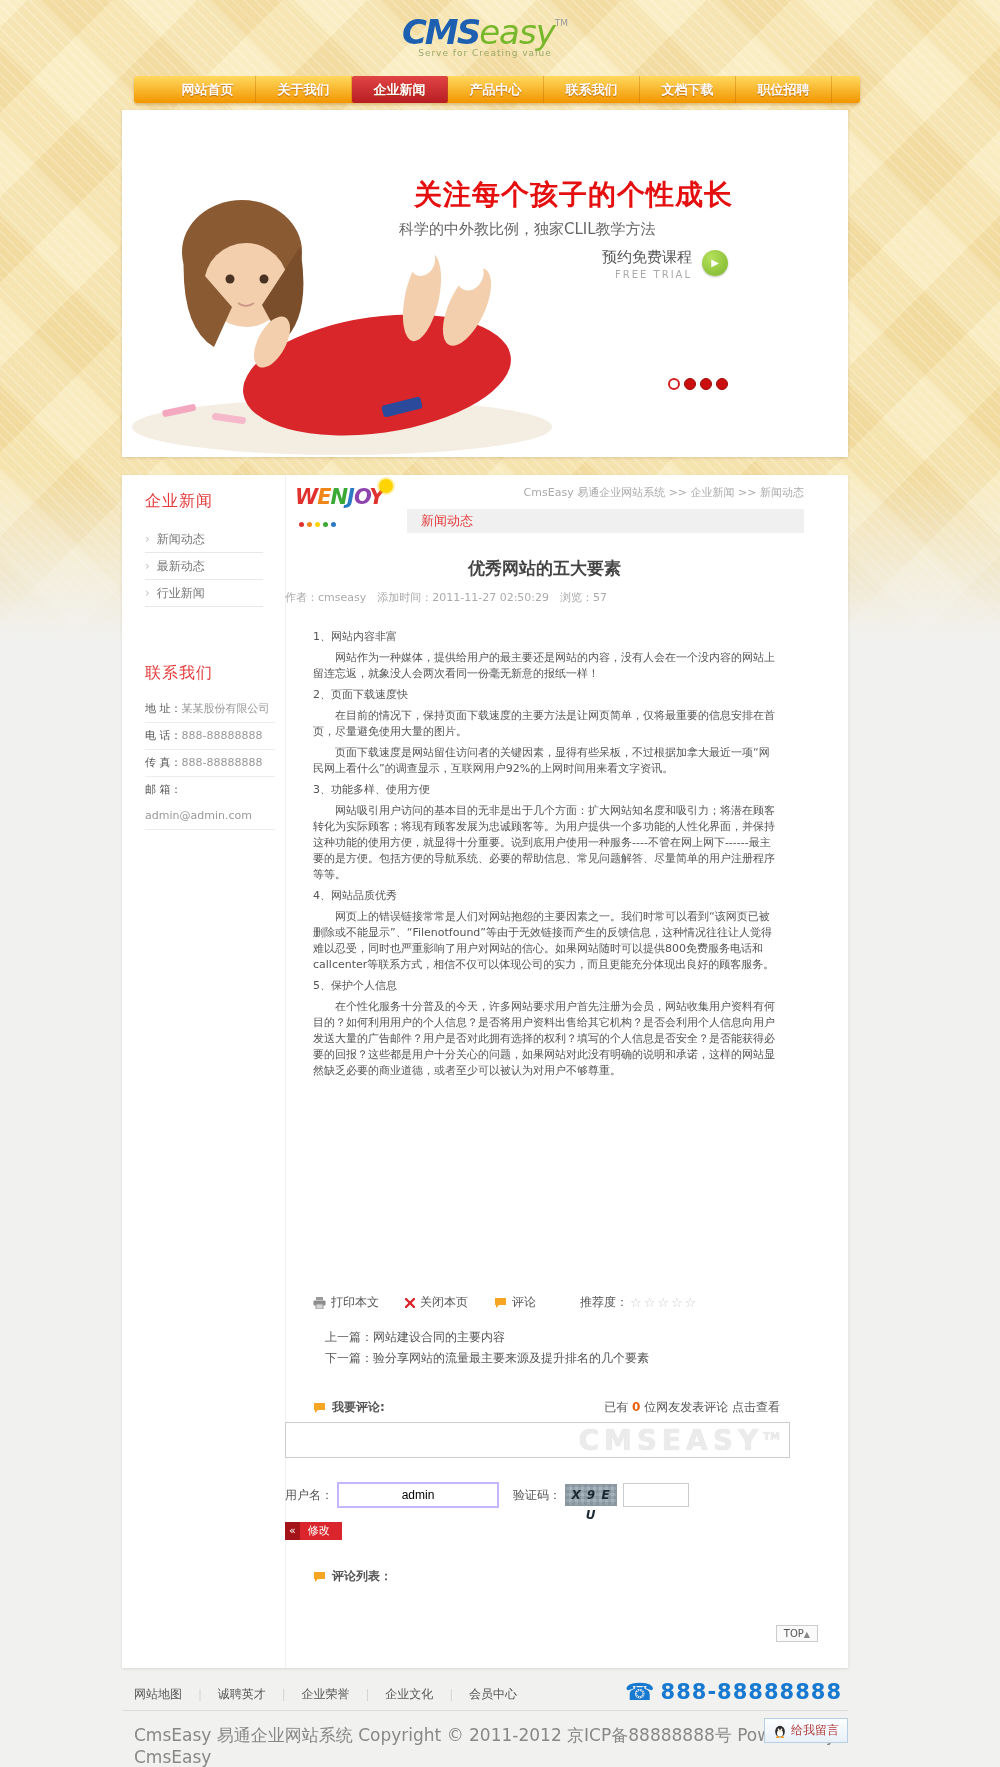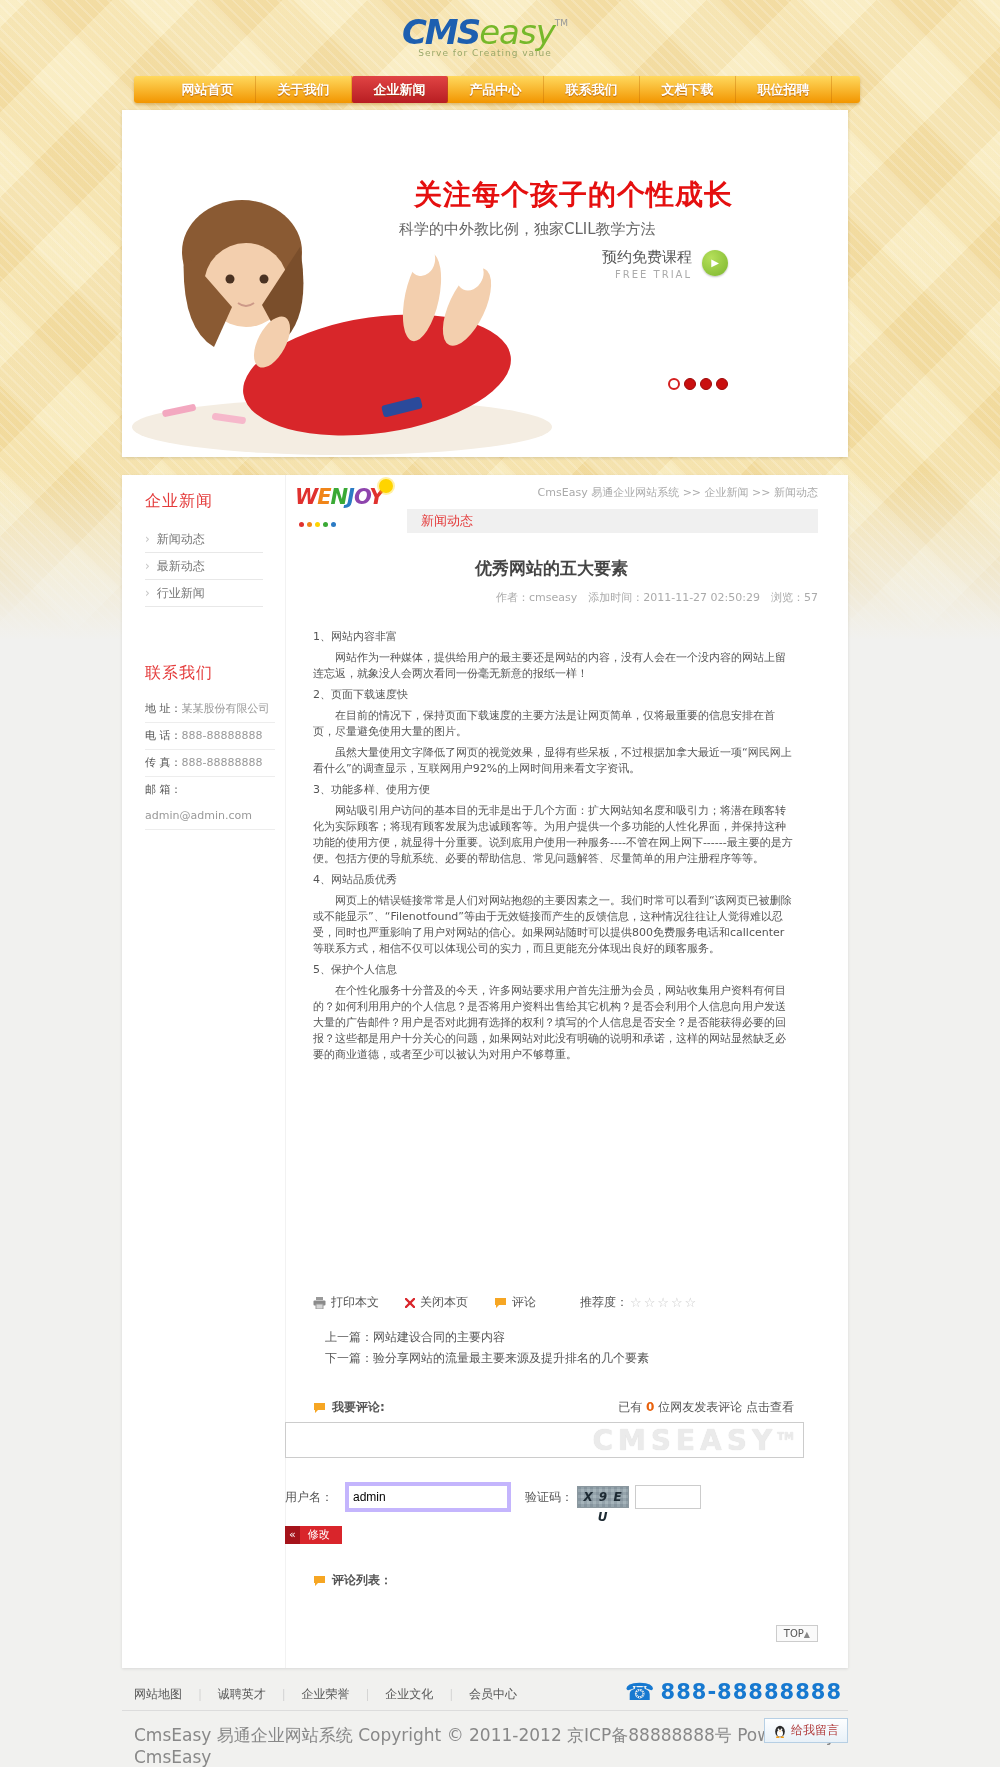--- a/index.html
+++ b/index.html
@@ -57,34 +57,34 @@
   .s-menu{margin:14px 0 0 23px;width:118px;}
   .s-item{height:26px;line-height:26px;border-bottom:1px solid #e8e8e8;font-size:12px;color:#777;cursor:pointer;}
   .s-item .arr{color:#c4c4c4;margin-right:7px;}
   .s-contact-title{margin-top:56px;}
   .s-contact{margin:12px 0 0 23px;width:130px;}
   .c-row{min-height:26px;line-height:26px;border-bottom:1px solid #ededed;font-size:11px;}
   .c-row .lbl{color:#555;font-weight:normal;}
   .c-row .val{color:#999;}
 
   
-  .main{margin-left:163px;padding-right:30px;position:relative;}
+  .main{margin-left:163px;padding-right:44px;position:relative;}
   .main-head{position:relative;height:60px;}
   .wenjoy{position:absolute;left:10px;top:0;width:112px;height:58px;background:#fff;z-index:2;
     font-weight:bold;font-style:italic;font-size:21px;letter-spacing:-1px;padding-top:10px;box-sizing:border-box;}
   .wenjoy .sun{position:absolute;right:14px;top:4px;width:14px;height:14px;border-radius:50%;
     background:#ffd400;box-shadow:0 0 0 2px rgba(255,212,0,.35);}
   .wenjoy .dotsrow{position:absolute;left:4px;bottom:6px;display:flex;gap:3px;}
   .wenjoy .dotsrow i{width:5px;height:5px;border-radius:50%;display:block;}
   .crumb{position:absolute;right:0;top:10px;font-size:11px;color:#aaa;}
   .gbar{position:absolute;left:88px;right:0;top:34px;height:24px;background:#f0f0f0;}
   .gbar span{display:inline-block;padding-left:48px;line-height:24px;font-size:13px;color:#e43b3b;}
 
   .a-title{text-align:center;margin-top:22px;font-size:17px;font-weight:bold;color:#444;}
-  .a-meta{text-align:right;margin-top:10px;font-size:11px;color:#aaa;}
+  .a-meta{text-align:left;margin-top:10px;font-size:11px;color:#aaa;}
   .article-body{height:560px;overflow:hidden;margin:24px 24px 0 28px;font-size:11px;color:#555;line-height:16px;}
   .article-body p{margin:0 0 5px;}
   .article-body p.pi{text-indent:2em;}
 
   .actions{margin:105px 0 16px 28px;display:flex;align-items:center;font-size:12px;color:#555;}
   .actions .act{display:flex;align-items:center;margin-right:26px;cursor:pointer;}
   .actions .act svg{margin-right:5px;}
   .actions .rating{margin-left:18px;display:flex;align-items:center;}
   .stars{color:#ccc;font-size:13px;letter-spacing:2px;margin-left:2px;}
 
@@ -95,21 +95,21 @@
   .cm-head .right{margin-left:auto;}
   .cm-head .cnt{color:#e8610c;font-weight:bold;}
   .cm-head b{font-weight:bold;}
   .cm-box{position:relative;margin:6px 14px 0 0;}
   .cm-box textarea{width:100%;height:36px;box-sizing:border-box;border:1px solid #ccc;resize:none;
     font-family:inherit;font-size:12px;padding:3px;}
   .watermark{position:absolute;right:10px;top:2px;font-size:28px;font-weight:bold;letter-spacing:5px;
     color:#ebebeb;text-shadow:0 0 1px #d5d5d5;pointer-events:none;}
   .watermark sup{font-size:10px;letter-spacing:0;}
   .cm-form{margin-top:20px;display:flex;align-items:center;font-size:12px;color:#555;}
-  .cm-form input.name{width:150px;height:20px;border:4px solid #c4b5fd;margin:0 14px 0 12px;font-size:12px;padding:1px 4px;}
+  .cm-form input.name{width:150px;height:20px;border:2px solid #c4b5fd;margin:0 14px 0 4px;font-size:12px;padding:1px 4px;text-align:center;}
   .captcha{width:50px;height:20px;margin:0 6px 0 4px;
     background:repeating-linear-gradient(0deg,#b9c3c9 0 3px,#cdd6da 3px 6px),
                repeating-linear-gradient(90deg,#b9c3c9 0 3px,#cdd6da 3px 6px);
     background-blend-mode:multiply;border:1px solid #8b989f;
     font-size:12px;font-weight:bold;font-style:italic;color:#1d2a33;text-align:center;line-height:20px;letter-spacing:1px;}
   .cm-form input.code{width:60px;height:20px;border:1px solid #ccc;font-size:12px;}
   .submit{margin-top:14px;display:inline-flex;height:18px;cursor:pointer;}
   .submit .pre{background:#a5131a;color:#fff;font-size:11px;line-height:18px;padding:0 4px;}
   .submit .txt{background:#d9252b;color:#fff;font-size:11px;line-height:18px;padding:0 12px 0 8px;}
   .cm-list{margin:28px 0 0 28px;display:flex;align-items:center;font-size:12px;font-weight:bold;color:#555;}
@@ -228,21 +228,21 @@
         </div>
       </div>
 
       <div class="a-title">优秀网站的五大要素</div>
       <div class="a-meta">作者：cmseasy　添加时间：2011-11-27 02:50:29　浏览：57</div>
       <div class="article-body">
           <p class="ph">1、网站内容非富</p>
           <p class="pi">网站作为一种媒体，提供给用户的最主要还是网站的内容，没有人会在一个没内容的网站上留连忘返，就象没人会两次看同一份毫无新意的报纸一样！</p>
           <p class="ph">2、页面下载速度快</p>
           <p class="pi">在目前的情况下，保持页面下载速度的主要方法是让网页简单，仅将最重要的信息安排在首页，尽量避免使用大量的图片。</p>
-          <p class="pi">虽然大量使用文字降低了网页的视觉效果，显得有些呆板，不过根据加拿大最近一项“网民网上看什么”的调查显示，互联网用户92%的上网时间用来看文字资讯。</p>
+          <p class="pi">页面下载速度是网站留住访问者的关键因素，显得有些呆板，不过根据加拿大最近一项“网民网上看什么”的调查显示，互联网用户92%的上网时间用来看文字资讯。</p>
           <p class="ph">3、功能多样、使用方便</p>
           <p class="pi">网站吸引用户访问的基本目的无非是出于几个方面：扩大网站知名度和吸引力；将潜在顾客转化为实际顾客；将现有顾客发展为忠诚顾客等。为用户提供一个多功能的人性化界面，并保持这种功能的使用方便，就显得十分重要。说到底用户使用一种服务----不管在网上网下------最主要的是方便。包括方便的导航系统、必要的帮助信息、常见问题解答、尽量简单的用户注册程序等等。</p>
           <p class="ph">4、网站品质优秀</p>
           <p class="pi">网页上的错误链接常常是人们对网站抱怨的主要因素之一。我们时常可以看到“该网页已被删除或不能显示”、“Filenotfound”等由于无效链接而产生的反馈信息，这种情况往往让人觉得难以忍受，同时也严重影响了用户对网站的信心。如果网站随时可以提供800免费服务电话和callcenter等联系方式，相信不仅可以体现公司的实力，而且更能充分体现出良好的顾客服务。</p>
           <p class="ph">5、保护个人信息</p>
           <p class="pi">在个性化服务十分普及的今天，许多网站要求用户首先注册为会员，网站收集用户资料有何目的？如何利用用户的个人信息？是否将用户资料出售给其它机构？是否会利用个人信息向用户发送大量的广告邮件？用户是否对此拥有选择的权利？填写的个人信息是否安全？是否能获得必要的回报？这些都是用户十分关心的问题，如果网站对此没有明确的说明和承诺，这样的网站显然缺乏必要的商业道德，或者至少可以被认为对用户不够尊重。</p>
         </div>
 
       <div class="actions">
         <span class="act">

